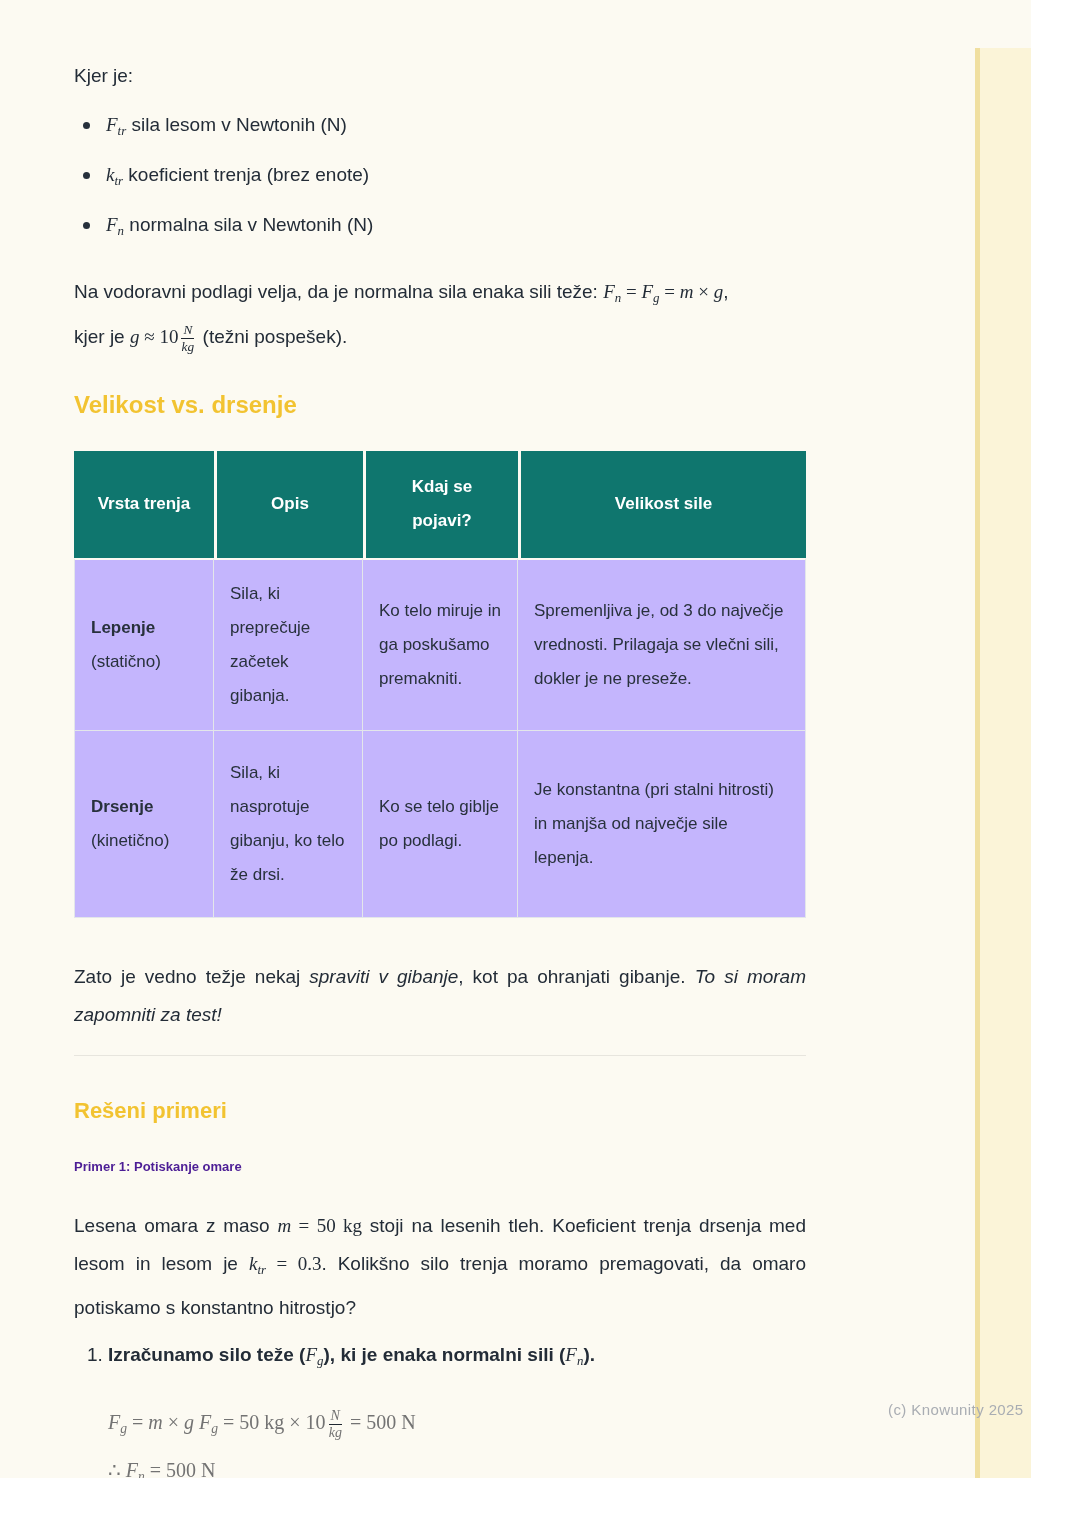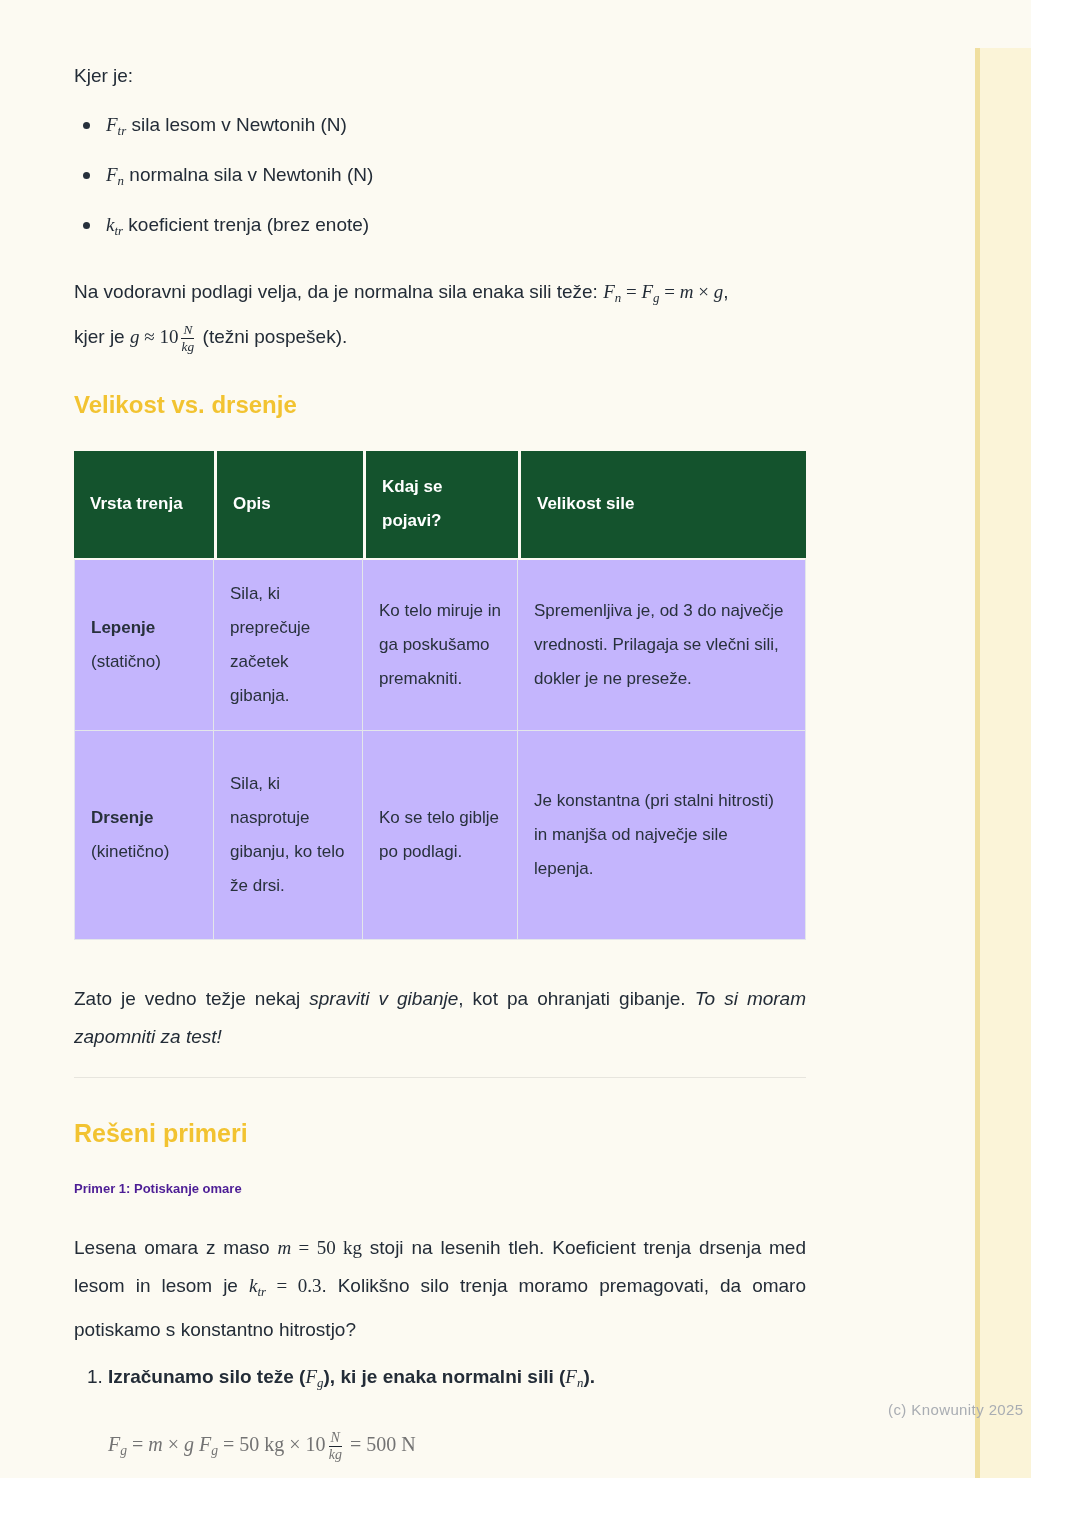--- a/index.html
+++ b/index.html
@@ -14,37 +14,37 @@
   .content { position:relative; width:732px; margin-left:74px; padding-top:57px; z-index:1; }
 
   p { margin:0; font-size:19px; line-height:38px; }
   .just { text-align:justify; }
 
   ul.symbols { list-style:none; margin:18px 0 0; padding:0; }
   ul.symbols li { position:relative; padding-left:32px; margin-bottom:20px; font-size:19px; line-height:24px; }
   .bullet-dot { position:absolute; left:9px; top:9px; width:7px; height:7px; border-radius:50%; background:#26303B; }
 
   h2.sec { font-size:24px; line-height:30px; font-weight:700; color:#F2C331; margin:34px 0 0; }
-  h1.sec { font-size:25px; line-height:36px; font-weight:700; color:#F2C331; margin:37px 0 0; }
+  h1.sec { font-size:22px; line-height:36px; font-weight:700; color:#F2C331; margin:37px 0 0; }
   h3.sub { font-size:13px; line-height:24px; font-weight:700; color:#4c1d95; margin:26px 0 0; }
 
   table.cmp { border-collapse:separate; border-spacing:0; table-layout:fixed; width:732px; margin-top:31px; }
   table.cmp th {
-    background:#14532d; color:#ffffff; font-weight:700; font-size:17px; line-height:34px;
-    text-align:left; vertical-align:middle; padding:14px 16px; height:107px;
+    background:#0f766e; color:#ffffff; font-weight:700; font-size:17px; line-height:34px;
+    text-align:center; vertical-align:middle; padding:14px 16px; height:107px;
   }
   table.cmp th + th { border-left:3px solid #FCFAF2; }
   table.cmp td {
     background:#c4b5fd; font-size:17px; line-height:34px; vertical-align:middle;
     padding:14px 16px; border-bottom:1px solid #E3E6EA; border-right:1px solid #E3E6EA;
     color:#28313C;
   }
   table.cmp td:first-child { border-left:1px solid #E3E6EA; }
   table.cmp tr.r1 td { height:173px; border-top:2px solid #FCFAF2; }
-  table.cmp tr.r2 td { height:209px; }
+  table.cmp tr.r2 td { height:187px; }
   .type-name { font-weight:700; }
 
   hr.rule { border:none; border-top:1px solid #E7E5DE; margin:21px 0 0; }
 
   ol.steps { list-style:none; margin:16px 0 0; padding:0; }
   .step { display:flex; padding-left:13px; font-size:19px; line-height:24px; }
   .step-num { width:21px; flex:0 0 auto; }
   .math-block { margin:26px 0 0 34px; font-size:20px; color:#737373; }
   .math-line1 { line-height:46px; }
   .math-line2 { line-height:36px; }
@@ -72,25 +72,25 @@
 
     <p>Kjer je:</p>
 
     <ul class="symbols">
       <li>
         <span class="bullet-dot"></span>
         <span><span class="seg-var">F</span><span class="seg-sub">tr</span><span class="seg-text"> sila lesom v Newtonih (N)</span></span>
       </li>
       <li>
         <span class="bullet-dot"></span>
-        <span><span class="seg-var">F</span><span class="seg-sub">n</span><span class="seg-text"> normalna sila v Newtonih (N)</span></span>
+        <span><span class="seg-var">k</span><span class="seg-sub">tr</span><span class="seg-text"> koeficient trenja (brez enote)</span></span>
       </li>
       <li>
         <span class="bullet-dot"></span>
-        <span><span class="seg-var">k</span><span class="seg-sub">tr</span><span class="seg-text"> koeficient trenja (brez enote)</span></span>
+        <span><span class="seg-var">F</span><span class="seg-sub">n</span><span class="seg-text"> normalna sila v Newtonih (N)</span></span>
       </li>
     </ul>
 
     <p style="margin-top:30px;">
       <span style="display:block;"><span class="seg-text">Na vodoravni podlagi velja, da je normalna sila enaka sili teže: </span><span class="seg-var">F</span><span class="seg-sub">n</span><span class="seg-rm"> = </span><span class="seg-var">F</span><span class="seg-sub">g</span><span class="seg-rm"> = </span><span class="seg-var">m</span><span class="seg-rm"> × </span><span class="seg-var">g</span><span class="seg-text">,</span></span>
       <span style="display:block;"><span class="seg-text">kjer je </span><span class="seg-var">g</span><span class="seg-rm"> ≈ 10</span><span class="frac"><span class="num">N</span><span class="den">kg</span></span><span class="seg-text"> (težni pospešek).</span></span>
     </p>
 
     <h2 class="sec">Velikost vs. drsenje</h2>
 

